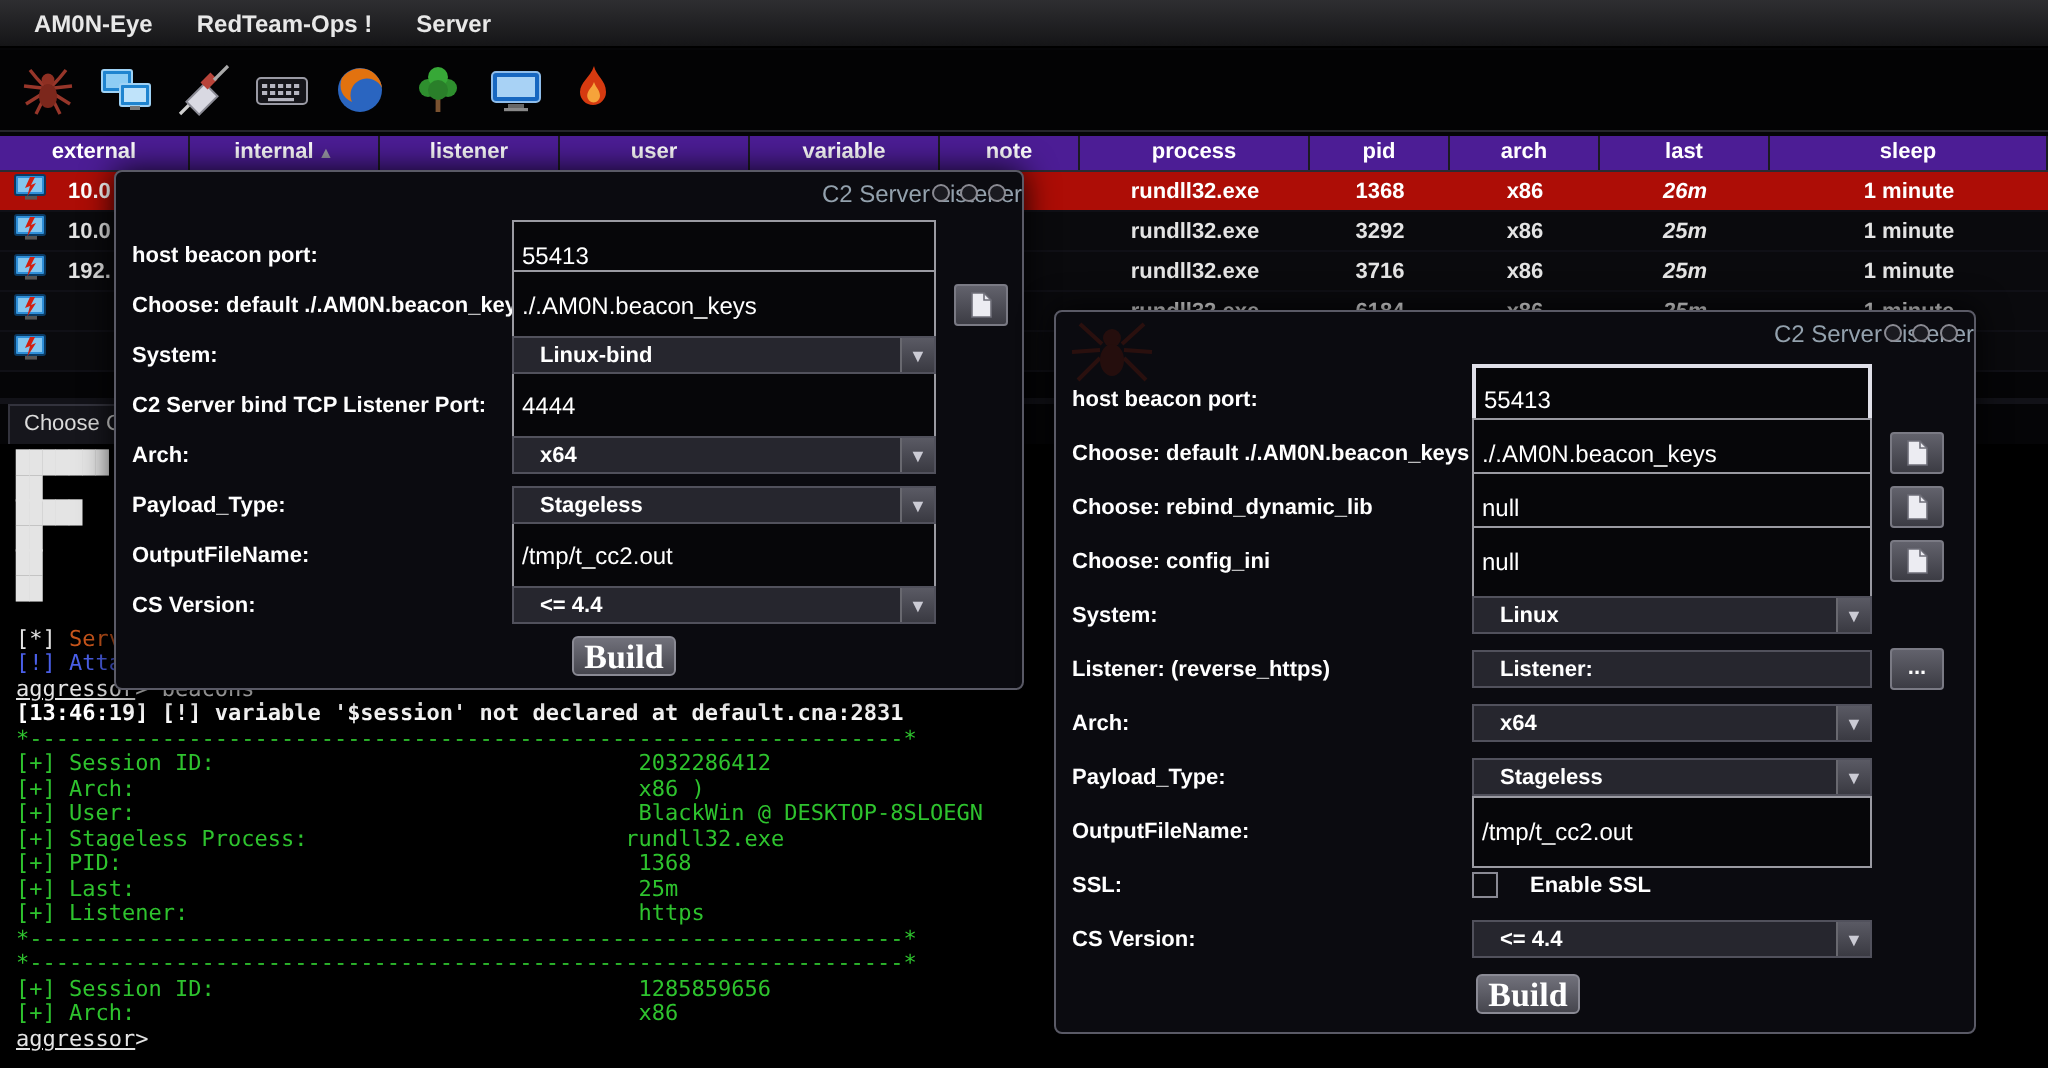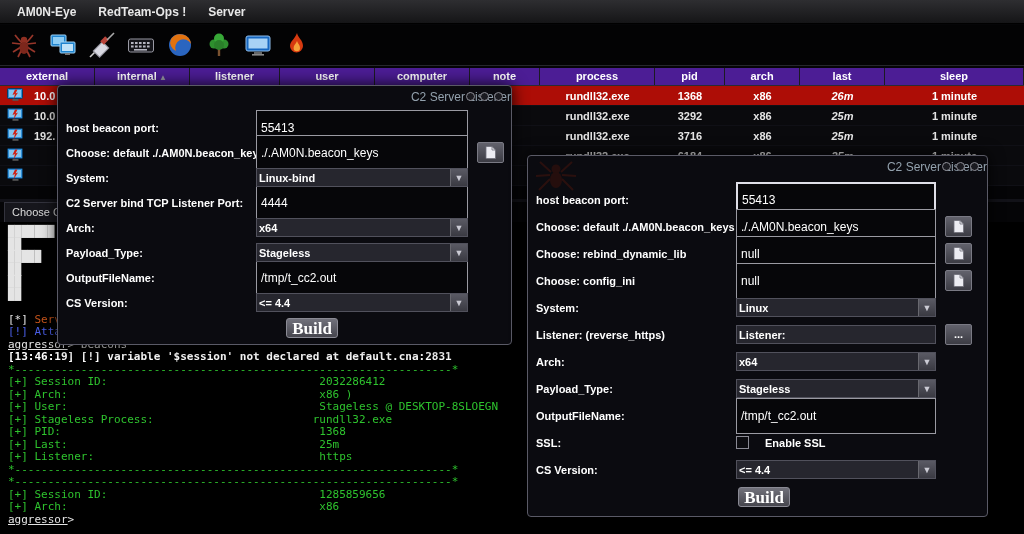--- a/index.html
+++ b/index.html
@@ -63,21 +63,21 @@
   .drow{display:flex;align-items:center;height:19px;margin-bottom:6px}
   #dialog2 .drow{margin-bottom:8px}
   .dlabel{color:#fff;font-size:11px;font-weight:bold;flex:0 0 190px;white-space:nowrap;overflow:hidden}
   #dialog2 .dlabel{flex-basis:200px}
   .dctl{display:flex;align-items:center;gap:9px;flex:1}
   .dinput{width:212px;height:36px;background:#060609;border:1px solid #9a9aa2;color:#fff;
     font-size:12px;font-family:"Liberation Sans",sans-serif;padding:0 4px;outline:none}
   #dialog2 .dinput{width:200px}
   .dinput.focused{border:2px solid #dfdfe8}
   .dselect{width:212px;height:19px;background:#26262e;border:1px solid #51515c;display:flex;align-items:center;
-    color:#fff;font-size:11px;font-weight:bold;padding-left:2px;position:relative}
+    color:#fff;font-size:11px;font-weight:bold;padding-left:13px;position:relative}
   #dialog2 .dselect{width:200px}
   .arrowbox{position:absolute;right:0;top:0;bottom:0;width:17px;
     background:linear-gradient(#5a5a64,#3a3a42);border-left:1px solid #68686f;
     display:flex;align-items:center;justify-content:center;color:#cbcbd4;font-size:9px}
   .file-btn,.dots-btn{width:27px;height:21px;background:linear-gradient(#62626c,#3c3c44);
     border:1px solid #7a7a84;border-radius:2px;display:flex;align-items:center;justify-content:center;
     color:#fff;font-weight:bold;font-size:11px;line-height:1;cursor:default}
   .build-btn{position:absolute;left:228px;bottom:6px;width:52px;height:20px;
     background:linear-gradient(#71717b,#46464e);border:1px solid #8a8a94;border-radius:3px;
     color:#fff;font-weight:bold;font-size:17px;font-family:Liberation Serif, serif}
@@ -177,21 +177,21 @@
           <path d="M14 10 C15 13 17 14 17 17 a3.2 3.2 0 0 1 -6.4 0 C10.6 14 13 13 14 10 z" fill="#f6a33a"></path>
         </svg>
       </div>
     </div>
 
   <div class="table-header tgrid" id="thead">
       <div class="th">external</div>
       <div class="th">internal<span class="sort"> ▲</span></div>
       <div class="th">listener</div>
       <div class="th">user</div>
-      <div class="th">computer</div>
+      <div class="th">variable</div>
       <div class="th">note</div>
       <div class="th">process</div>
       <div class="th">pid</div>
       <div class="th">arch</div>
       <div class="th">last</div>
       <div class="th">sleep</div>
     </div>
   <div id="rows">
       <div class="trow tgrid hl">
         <div class="td first">
@@ -311,21 +311,21 @@
       <div class="cline"><span class="c-w">██</span></div>
       <div class="cline"><span class="c-w">██</span></div>
       <div class="cline"><span class="c-w"></span></div>
       <div class="cline"><span class="c-w">[*] </span><span class="c-o">Serv</span></div>
       <div class="cline"><span class="c-b">[!] </span><span class="c-b">Atta</span></div>
       <div class="cline"><span class="c-w useg">aggressor</span><span class="c-w">&gt; beacons</span></div>
       <div class="cline"><span class="c-wb">[13:46:19] [!] variable '$session' not declared at default.cna:2831</span></div>
       <div class="cline"><span class="c-g">*------------------------------------------------------------------*</span></div>
       <div class="cline"><span class="c-g">[+] Session ID:                                2032286412</span></div>
       <div class="cline"><span class="c-g">[+] Arch:                                      x86 )</span></div>
-      <div class="cline"><span class="c-g">[+] User:                                      Stageless @ DESKTOP-8SLOEGN</span></div>
+      <div class="cline"><span class="c-g">[+] User:                                      BlackWin @ DESKTOP-8SLOEGN</span></div>
       <div class="cline"><span class="c-g">[+] Stageless Process:                        rundll32.exe</span></div>
       <div class="cline"><span class="c-g">[+] PID:                                       1368</span></div>
       <div class="cline"><span class="c-g">[+] Last:                                      25m</span></div>
       <div class="cline"><span class="c-g">[+] Listener:                                  https</span></div>
       <div class="cline"><span class="c-g">*------------------------------------------------------------------*</span></div>
       <div class="cline"><span class="c-g">*------------------------------------------------------------------*</span></div>
       <div class="cline"><span class="c-g">[+] Session ID:                                1285859656</span></div>
       <div class="cline"><span class="c-g">[+] Arch:                                      x86</span></div>
       <div class="cline"><span class="c-w useg">aggressor</span><span class="c-w">&gt;</span></div>
     </div>

